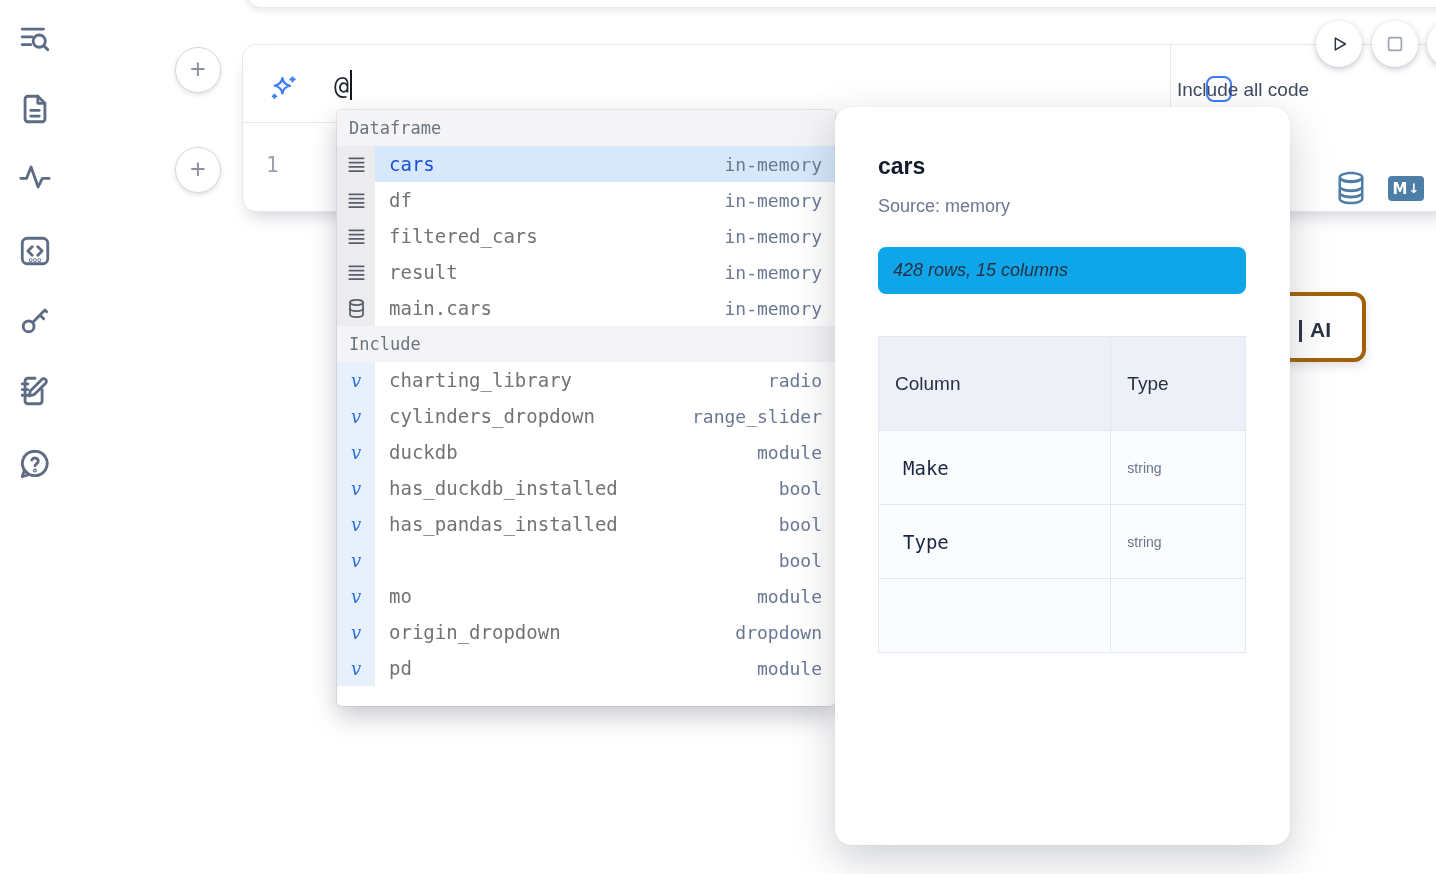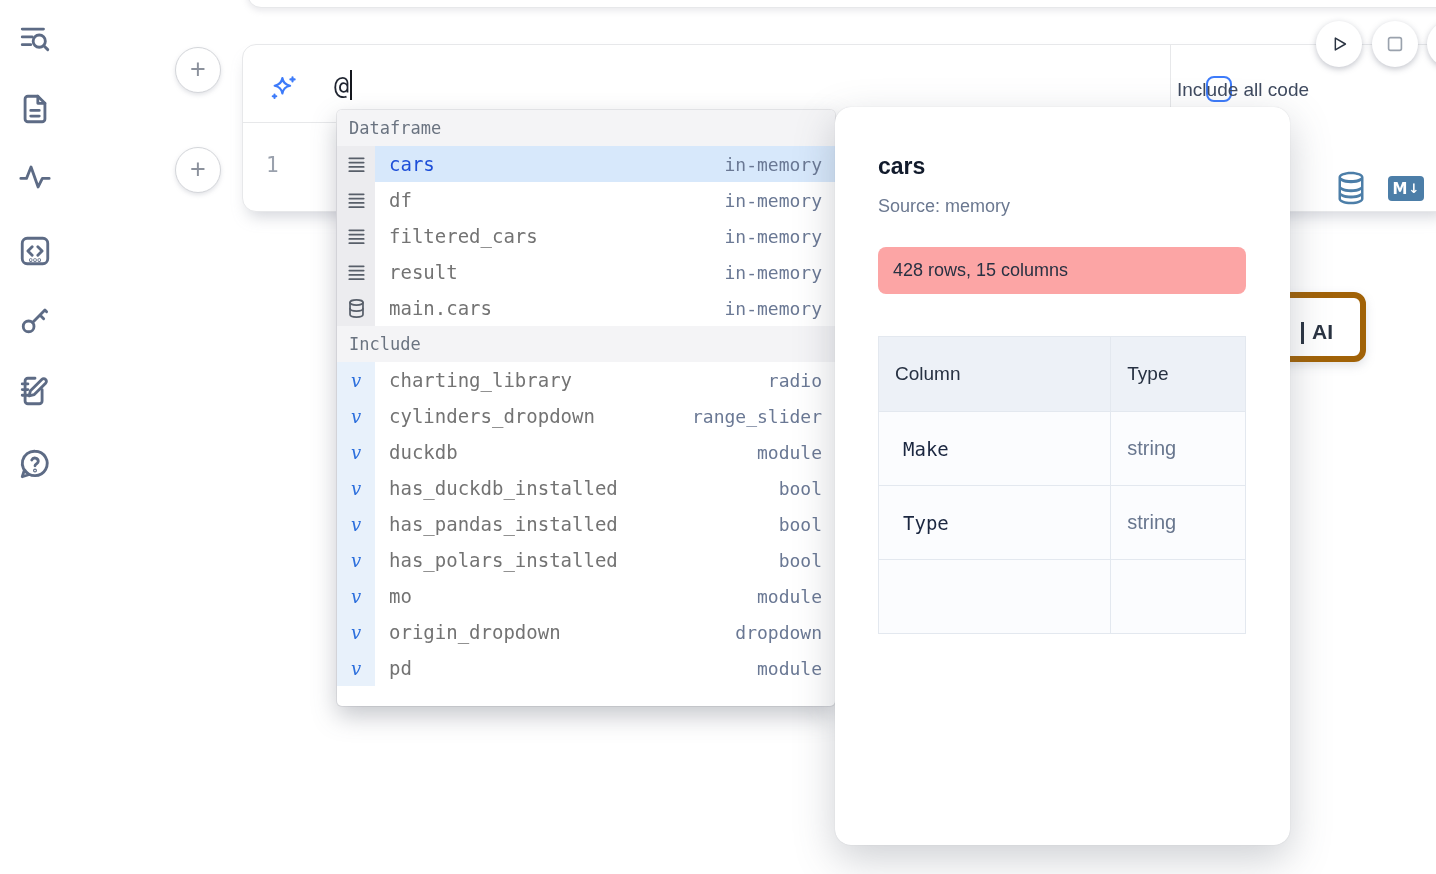--- a/index.html
+++ b/index.html
@@ -71,40 +71,40 @@
   .ac-gutter .vglyph { font-family:"DejaVu Serif", serif; font-style:italic; font-size:18px; color:#2c6fdd; }
   .ac-content { flex:1; display:flex; align-items:center; overflow:hidden; }
   .ac-row.sel .ac-content { background:#d7e8fb; }
   .ac-name { margin-left:14px; font-size:19px; color:#737373; white-space:nowrap; }
   .ac-row.sel .ac-name { color:#1d4ed8; }
   .ac-type { margin-left:auto; margin-right:13px; font-size:18px; color:#6a7894;
     white-space:nowrap; overflow:hidden; max-width:182px; flex:none; }
 
   
   .ai-btn { left:1244px; top:292px; width:122px; height:70px; background:#fff;
-    border:6px solid #a16207; border-radius:12px; box-shadow:0 4px 10px rgba(140,145,160,.25);
+    border:4px solid #a16207; border-radius:12px; box-shadow:0 4px 10px rgba(140,145,160,.25);
     z-index:4; cursor:pointer; }
   .ai-btn .bar { position:absolute; left:51px; top:24px; width:3px; height:22px; background:#2a3342; }
   .ai-btn .lbl { position:absolute; left:62px; top:22px; font-size:21px; font-weight:bold; color:#2a3342; }
 
   
   .panel { left:835px; top:107px; width:455px; height:738px; background:#fff; border-radius:16px;
     box-shadow:0 14px 40px rgba(80,85,100,.28), 0 0 1px rgba(80,85,100,.25); z-index:10;
     padding:46px 0 0 43px; }
   .panel-title { font-size:23px; font-weight:bold; color:#111a2b; }
   .panel-src { margin-top:16px; font-size:18px; color:#6b7890; }
-  .panel-pill { margin-top:30px; width:368px; height:47px; background:#fca5a5; border-radius:8px;
-    display:flex; align-items:center; padding-left:15px; font-size:18px; color:#273142; }
+  .panel-pill { margin-top:30px; width:368px; height:47px; background:#0ea5e9; border-radius:8px;
+    display:flex; align-items:center; padding-left:15px; font-size:18px; color:#273142;font-style:italic; }
   .ptable-wrap { margin-top:42px; width:369px; height:463px; overflow:hidden; }
   table.ptable { border-collapse:collapse; width:368px; }
   .ptable th, .ptable td { border:1px solid #e3e8ef; text-align:left; padding-left:16px; }
-  .ptable th { background:#edf1f7; height:75px; font-size:19px; font-weight:normal; color:#273142; }
+  .ptable th { background:#edf1f7; height:94px; font-size:19px; font-weight:normal; color:#273142; }
   .ptable td { height:74px; background:#fbfcfe; }
   .ptable td.cname { width:233px; font-family:"DejaVu Sans Mono", monospace; font-size:19px; color:#1b2740;padding-left:24px; }
-  .ptable td.ctype { width:135px; font-size:20px; color:#68768e; }
+  .ptable td.ctype { width:135px; font-size:14px; color:#68768e; }
 </style>
 </head>
 <body>
 
 <div class="abs sidebar">
   <div class="side-ic" style="top:22px">
     <svg viewBox="0 0 24 24">
         <path d="M3 5h15M3 10.5h7M3 16h6"></path>
         <circle cx="15" cy="13.5" r="4.3"></circle>
         <path d="M18.2 16.7l2.8 2.8"></path>
@@ -310,21 +310,20 @@
       <div class="ac-content">
         <span class="ac-name">has_pandas_installed</span>
         <span class="ac-type">bool</span>
       </div>
     </div>
     <div class="ac-row">
       <div class="ac-gutter var">
         <span class="vglyph">v</span>
       </div>
       <div class="ac-content">
-        <span class="ac-name">has_polars_installed</span>
         <span class="ac-type">bool</span>
       </div>
     </div>
     <div class="ac-row">
       <div class="ac-gutter var">
         <span class="vglyph">v</span>
       </div>
       <div class="ac-content">
         <span class="ac-name">mo</span>
         <span class="ac-type">module</span>

